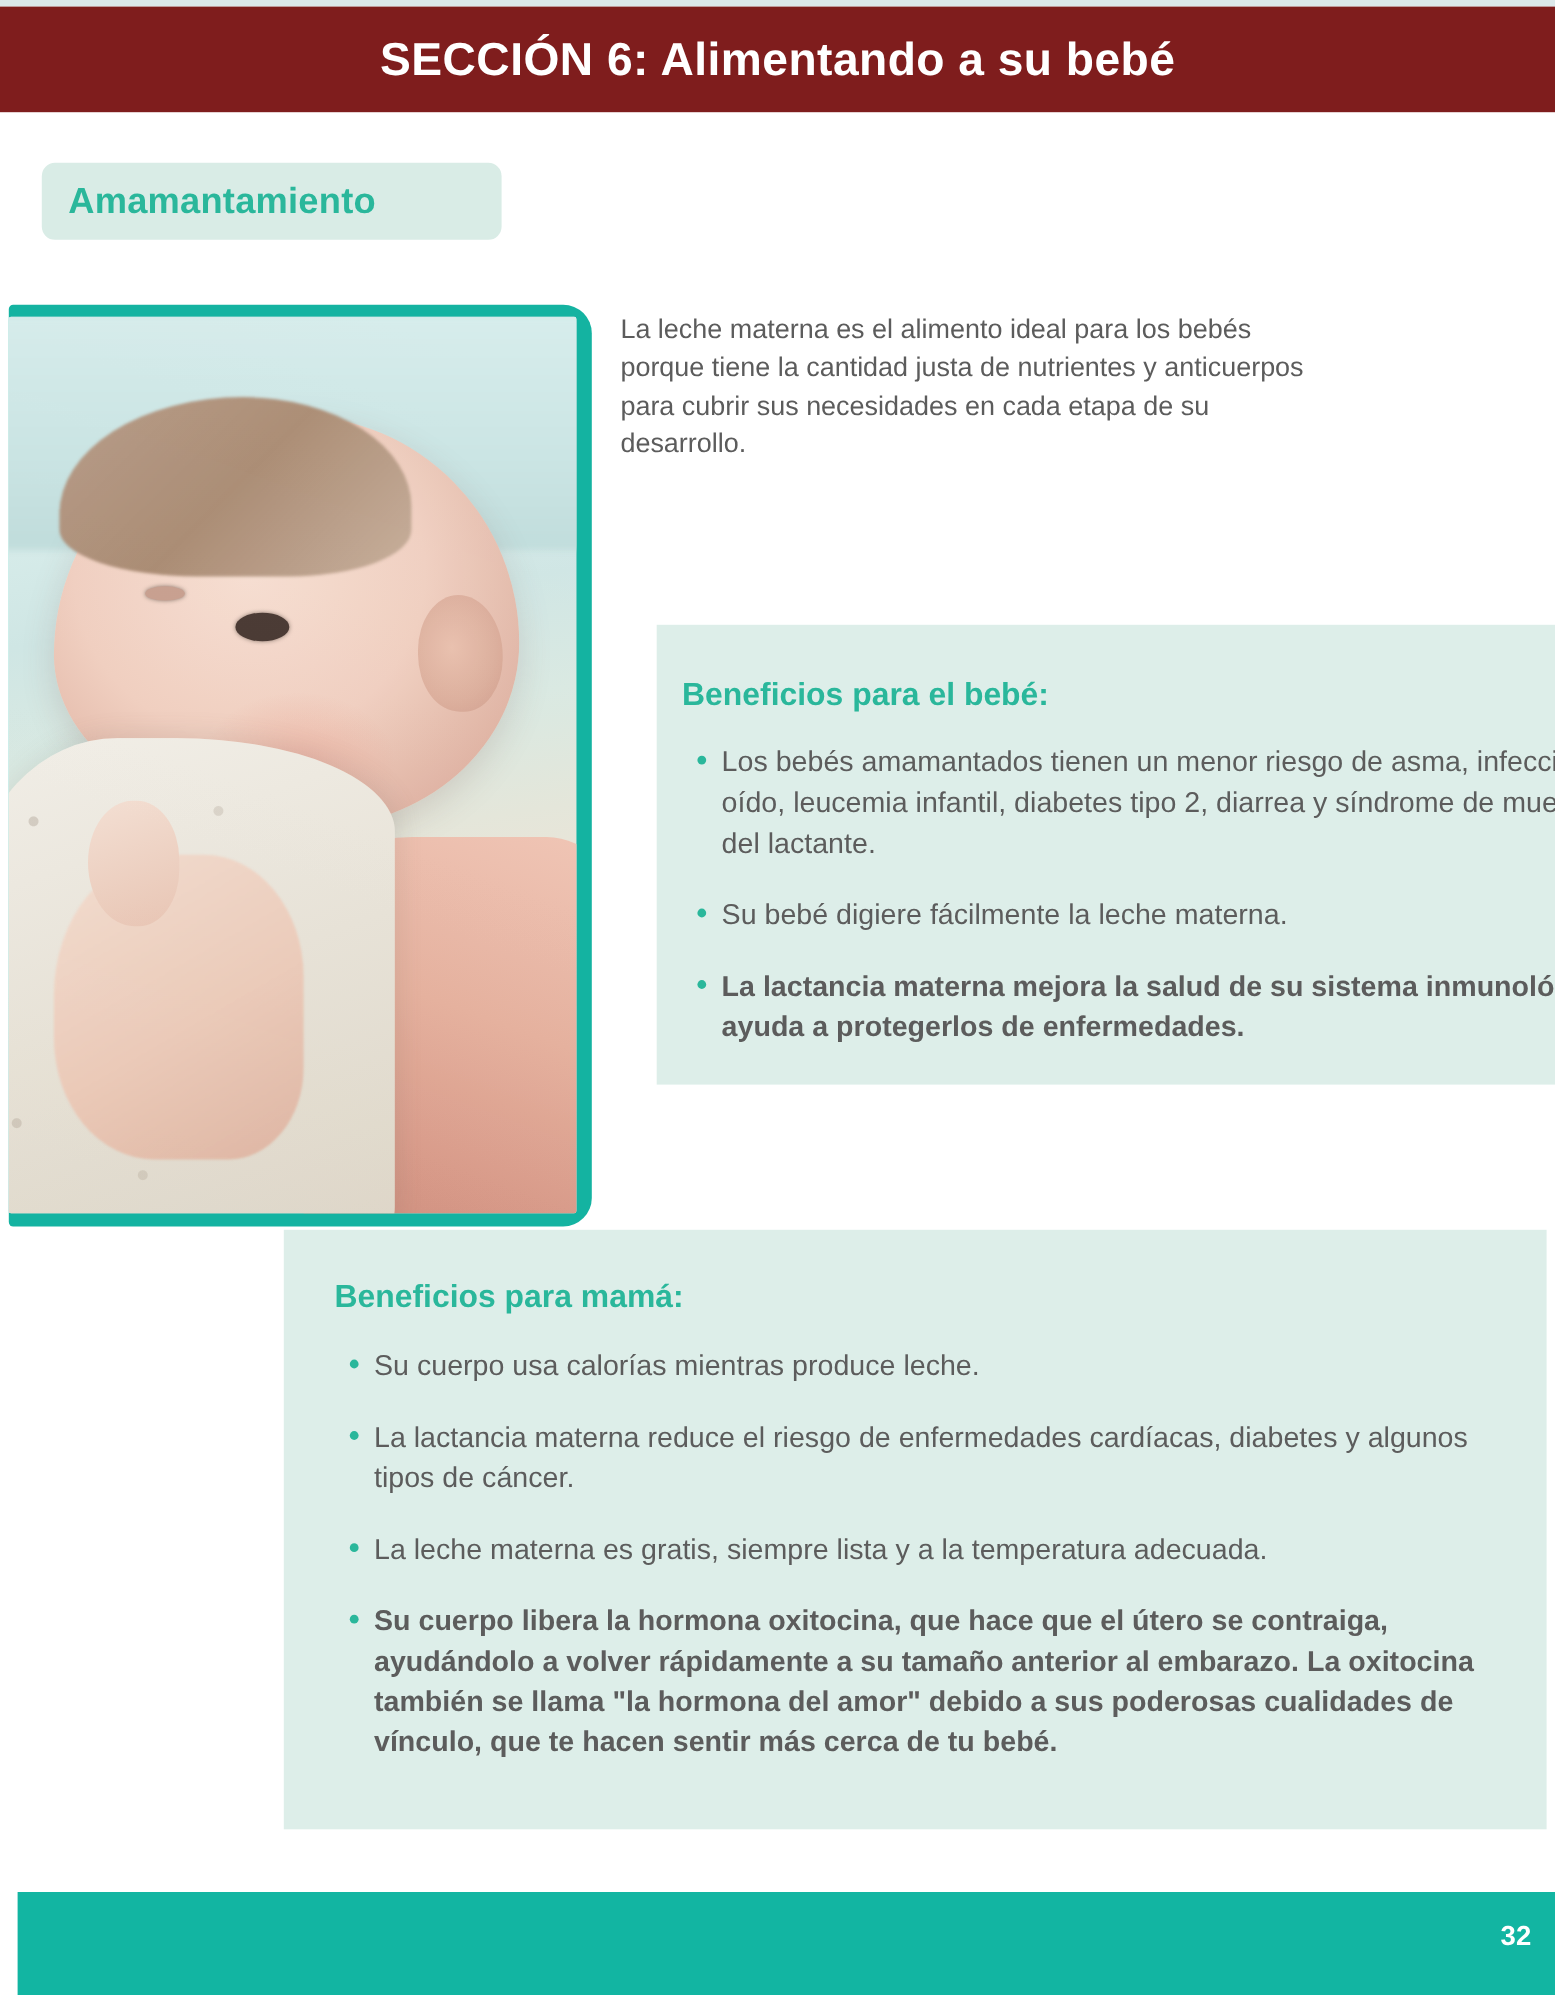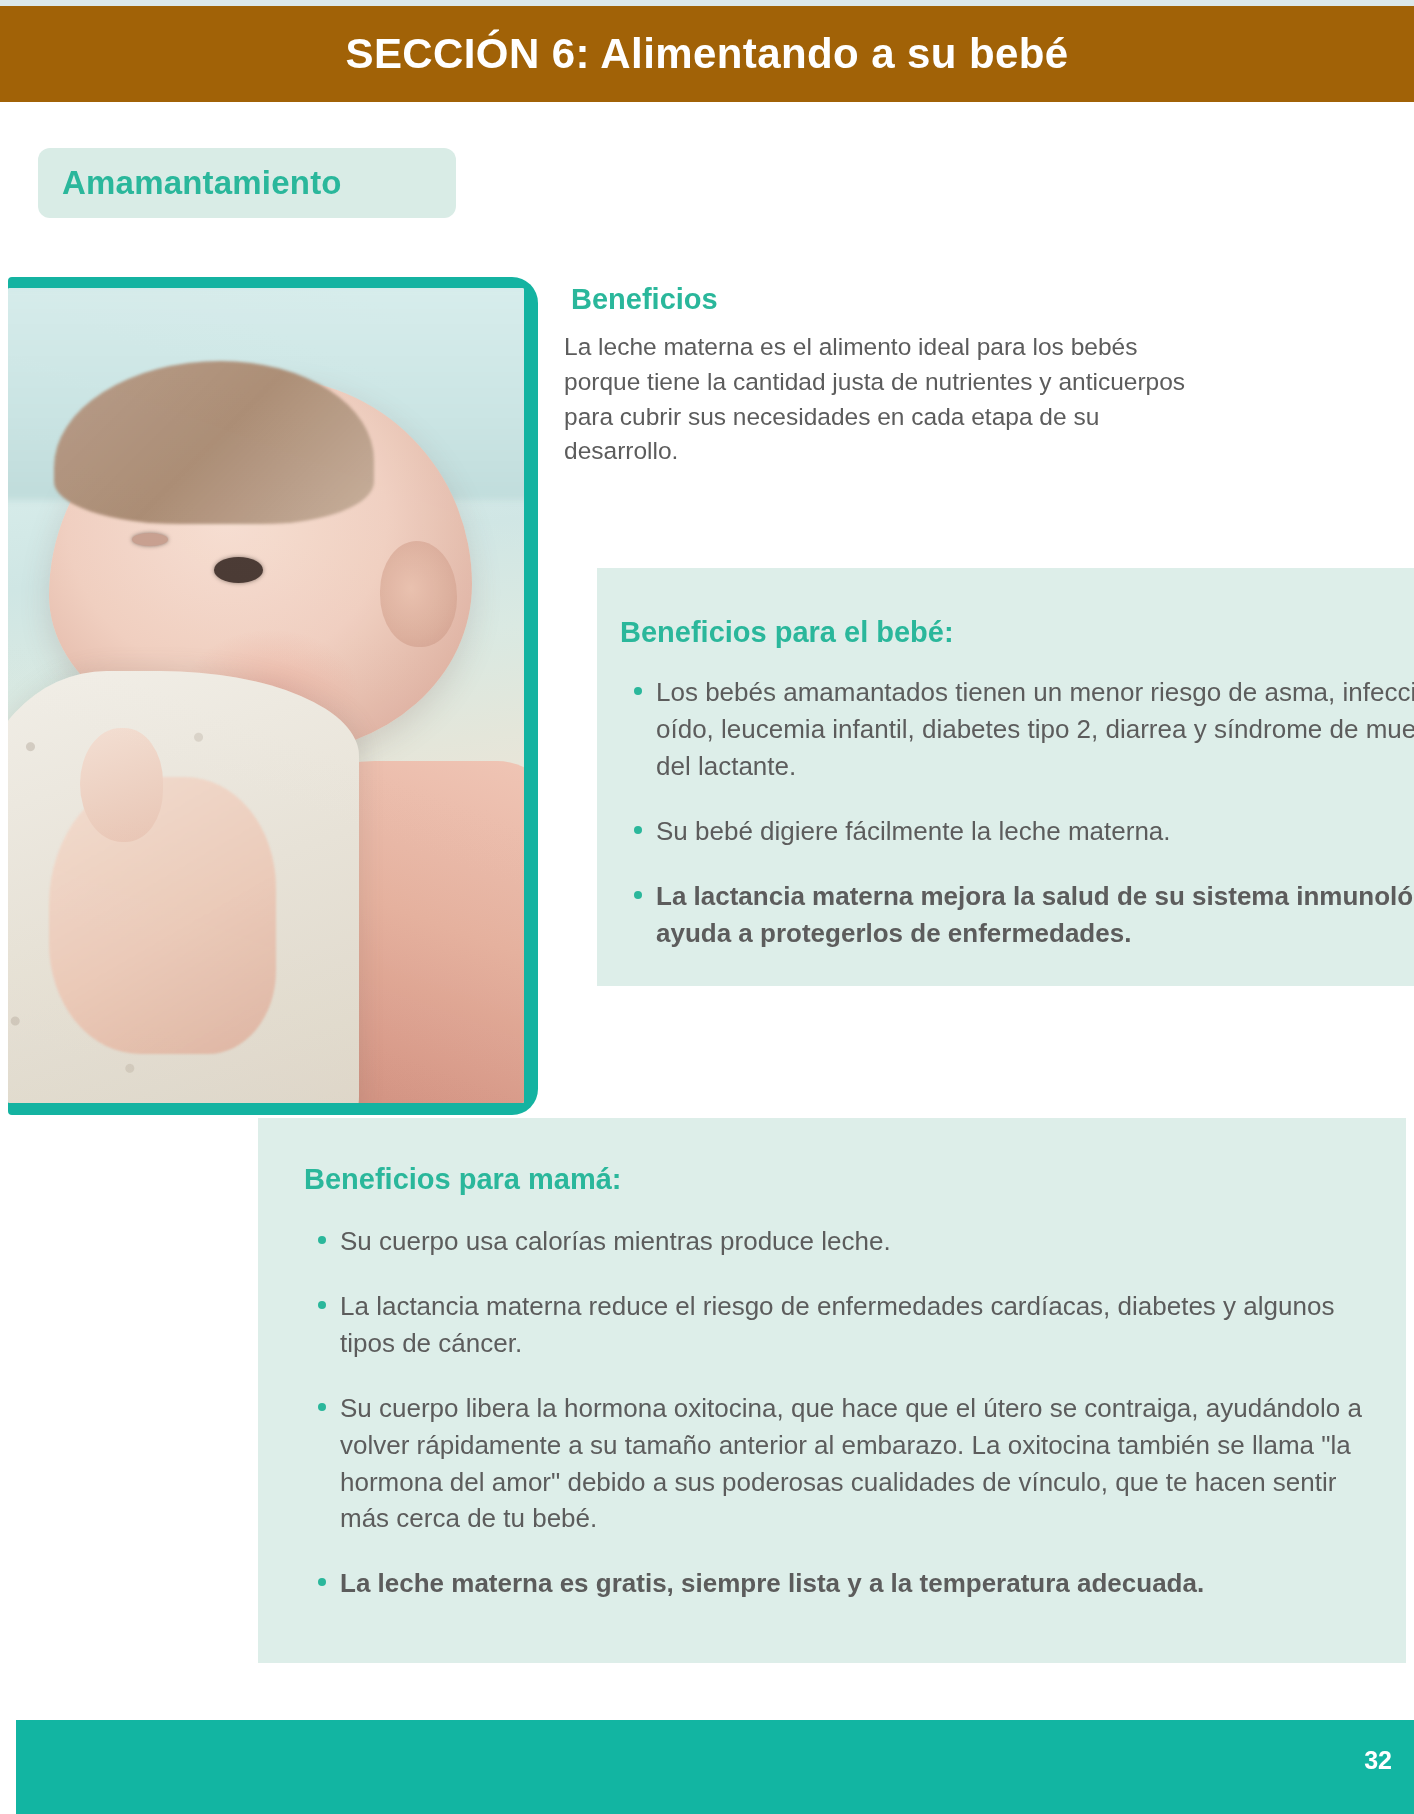--- a/index.html
+++ b/index.html
@@ -22,21 +22,21 @@
     left: 0; top: 0;
     width: 1414px; height: 6px;
     background: #dce8ea;
   }
 
   
   .header-bar {
     position: absolute;
     left: 0; top: 6px;
     width: 1414px; height: 96px;
-    background: #a16207;
+    background: #7f1d1d;
     display: flex;
     align-items: center;
     justify-content: center;
   }
   .header-title {
     color: #ffffff;
     font-size: 42px;
     font-weight: bold;
     letter-spacing: 0.4px;
     white-space: nowrap;
@@ -298,42 +298,41 @@
     <div class="mouth"></div>
     <div class="body"></div>
     <div class="blanket"></div>
     <div class="hand"></div>
     <div class="thumb"></div>
     <div class="grain"></div>
   </div>
 </div>
 
 <div class="intro">
-  <div class="intro-heading">Beneficios</div>
   <div class="intro-body">La leche materna es el alimento ideal para los bebés porque tiene la cantidad justa de nutrientes y anticuerpos para cubrir sus necesidades en cada etapa de su desarrollo.</div>
 </div>
 
 <div class="panel-baby">
   <div class="panel-baby-inner">
     <div class="panel-heading">Beneficios para el bebé:</div>
     <ul class="bullets bullets-baby">
       <li>Los bebés amamantados tienen un menor riesgo de asma, infecciones de oído, leucemia infantil, diabetes tipo 2, diarrea y síndrome de muerte súbita del lactante.</li>
       <li>Su bebé digiere fácilmente la leche materna.</li>
       <li>La lactancia materna mejora la salud de su sistema inmunológico y ayuda a protegerlos de enfermedades.</li>
     </ul>
   </div>
 </div>
 
 <div class="panel-mom">
   <div class="panel-mom-inner">
     <div class="panel-heading">Beneficios para mamá:</div>
     <ul class="bullets bullets-mom">
       <li>Su cuerpo usa calorías mientras produce leche.</li>
       <li>La lactancia materna reduce el riesgo de enfermedades cardíacas, diabetes y algunos tipos de cáncer.</li>
+      <li>La leche materna es gratis, siempre lista y a la temperatura adecuada.</li>
       <li>Su cuerpo libera la hormona oxitocina, que hace que el útero se contraiga, ayudándolo a volver rápidamente a su tamaño anterior al embarazo. La oxitocina también se llama "la hormona del amor" debido a sus poderosas cualidades de vínculo, que te hacen sentir más cerca de tu bebé.</li>
-      <li>La leche materna es gratis, siempre lista y a la temperatura adecuada.</li>
     </ul>
   </div>
 </div>
 
 <div class="footer-bar">
   <div class="page-number">32</div>
 </div>
 
 </body></html>

